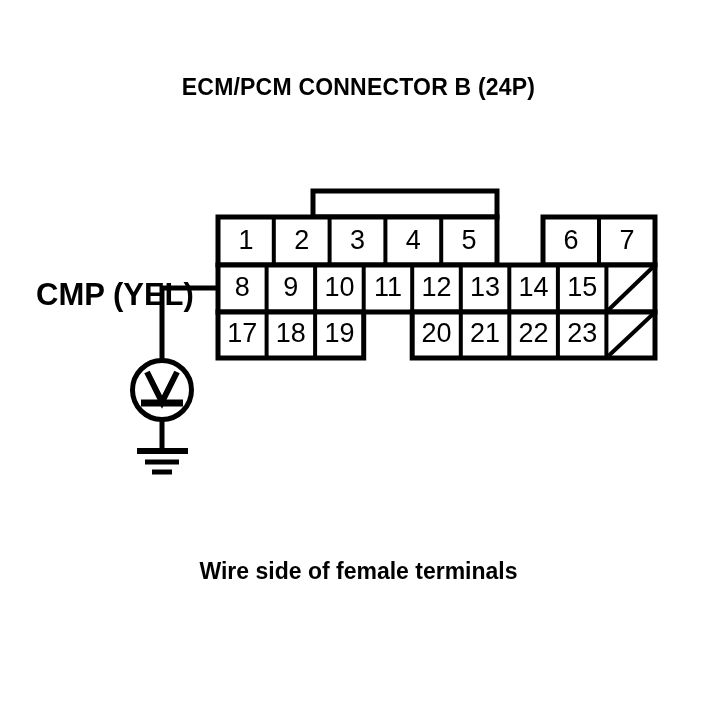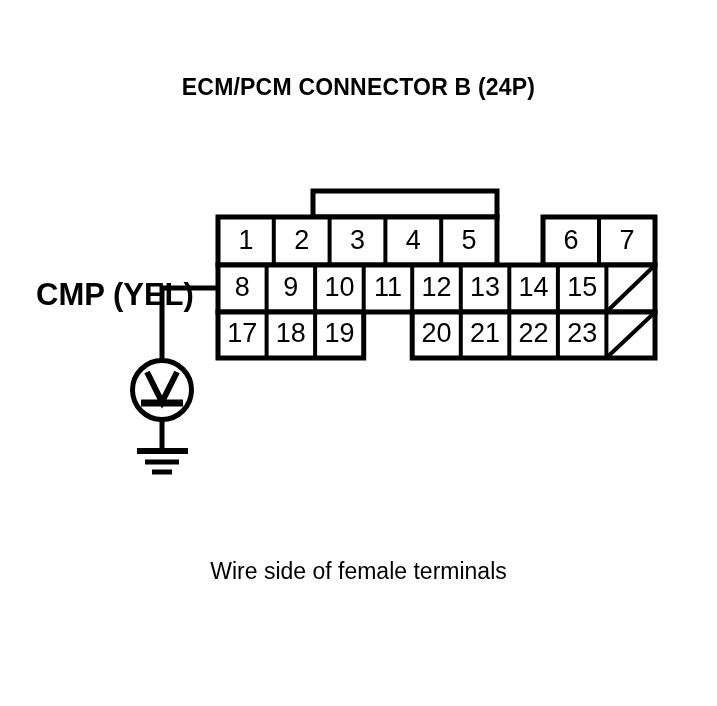--- a/index.html
+++ b/index.html
@@ -46,21 +46,21 @@
     margin-top: 28px;
   }
 
   .caption {
     position: absolute;
     left: 0;
     top: 558px;
     width: 717px;
     text-align: center;
     font-size: 23px;
-    font-weight: normal;
+    font-weight: bold;
     white-space: nowrap;
   }
 
   .figure-id {
     position: absolute;
     left: 33px;
     top: 608px;
     font-size: 19px;
     font-weight: normal;
     white-space: nowrap;

